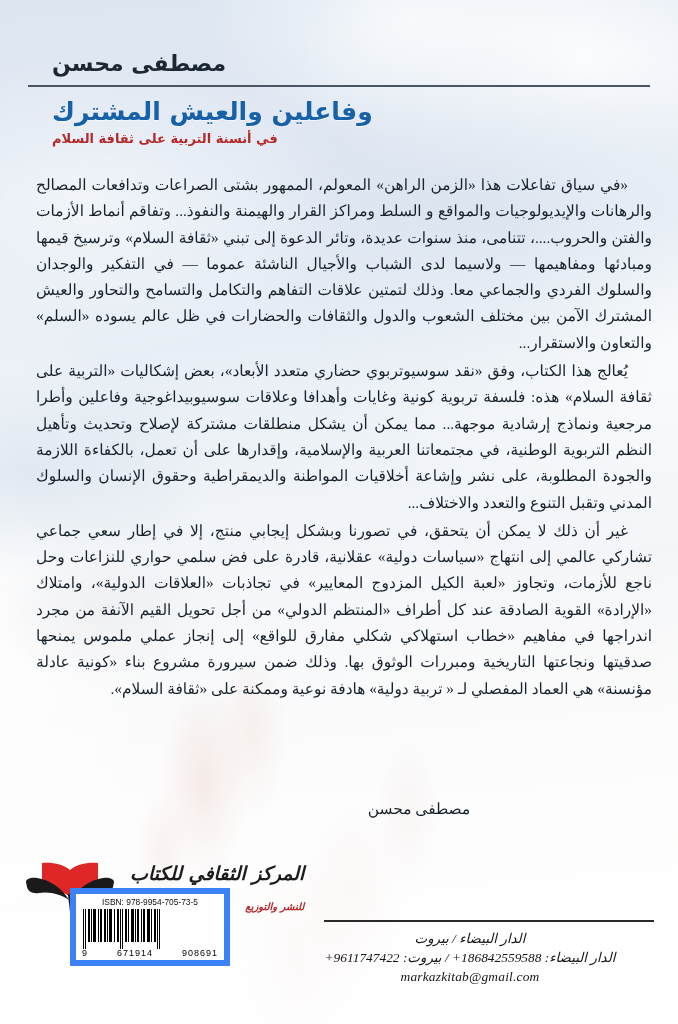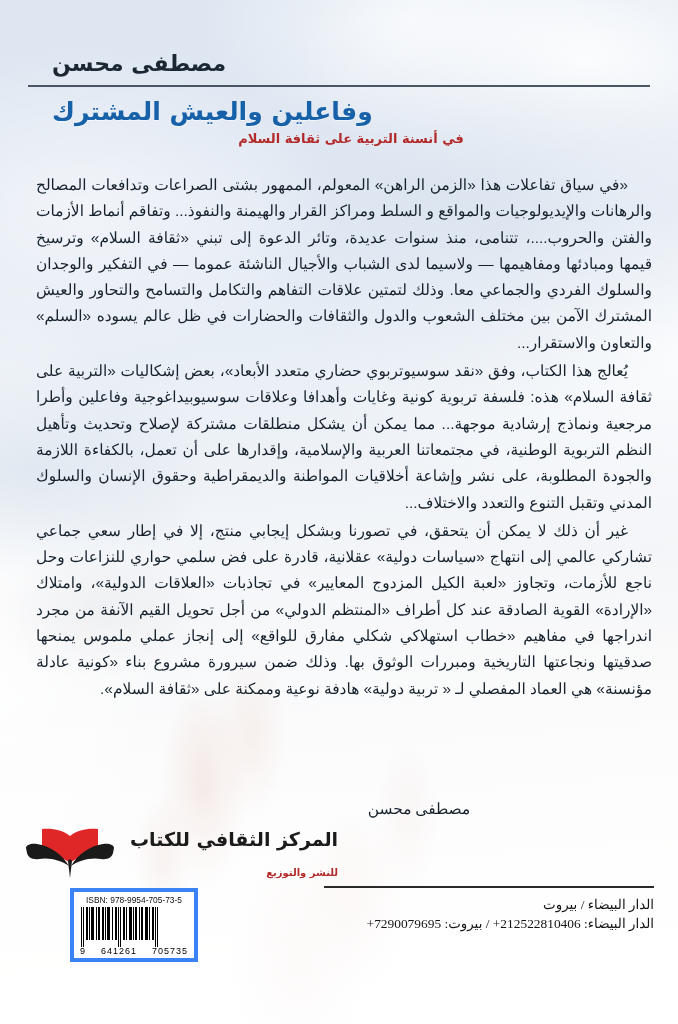--- a/index.html
+++ b/index.html
@@ -99,30 +99,29 @@
     text-shadow: 0 1px 0 rgba(255,255,255,0.55);
   }
   .title-sub {
     font-family: "DejaVu Sans", "Liberation Sans", sans-serif;
     font-size: 13px;
     font-weight: bold;
     color: #b32a2a;
     line-height: 1.2;
     margin: 0;
     padding-left: 24px;
-    text-align: center;
   }
 
   
   .blurb {
     position: absolute;
     top: 172px;
     right: 26px;
     left: 36px;
-    font-family: Liberation Sans, sans-serif;
+    font-family: Liberation Serif, serif;
     font-size: 15.4px;
     line-height: 26.3px;
     color: #16212c;
     text-align: justify;
     text-align-last: right;
   }
   .blurb p {
     margin: 0 0 2px 0;
     text-indent: 24px;
   }
@@ -138,23 +137,24 @@
     text-align: center;
     padding-right: 0;
   }
   .author-sign span { display: inline-block; margin-right: -160px; }
 
   
   .publisher {
     position: absolute;
     left: 0;
     right: 0;
-    top: 828px;
+    top: 862px;
     padding: 0 24px;
     box-sizing: border-box;
+    font-style: italic;
   }
   .pub-row {
     display: flex;
     flex-direction: row-reverse;
     align-items: center;
     justify-content: flex-start;
     gap: 14px;
     padding-right: 6px;
   }
   .pub-logo { width: 92px; height: 52px; flex: 0 0 auto; }
@@ -176,43 +176,43 @@
   }
   .rule-pub {
     height: 2px;
     background: #2a2a2a;
     margin: 6px 0 7px 0;
     width: 330px;
     margin-left: auto;
     margin-right: 0;
   }
   .pub-contact {
-    text-align: right;
+    text-align: center;
     font-family: "Liberation Serif", "DejaVu Serif", serif;
     font-size: 13.4px;
     line-height: 19px;
     color: #141414;
     width: 368px;
     margin-left: auto;
     margin-right: 0;
   }
   .pub-contact .mail {
     direction: ltr;
     font-family: "Liberation Serif", "DejaVu Serif", serif;
     letter-spacing: .2px;
   }
 
   
   .isbn-box {
     position: absolute;
     left: 70px;
     top: 888px;
-    width: 128px;
+    width: 160px;
     background: #ffffff;
-    border: 4px solid #3b82f6;
+    border: 6px solid #3b82f6;
     padding: 3px 5px 2px 5px;
     box-sizing: border-box;
     direction: ltr;
   }
   .isbn-text {
     font-family: "Liberation Sans", "DejaVu Sans", sans-serif;
     font-size: 8.4px;
     color: #111;
     text-align: center;
     line-height: 11px;
@@ -284,21 +284,22 @@
         </svg>
       </div>
       <div class="pub-names">
         <div class="pub-name">المركز الثقافي للكتاب</div>
         <div class="pub-sub">للنشر والتوزيع</div>
       </div>
     </div>
     <div class="rule-pub"></div>
     <div class="pub-contact">
       <div>الدار البيضاء / بيروت</div>
-      <div>الدار البيضاء: 212522810406+ / بيروت: 7290079695+</div>
+      <div>الدار البيضاء: 186842559588+ / بيروت: 9611747422+</div>
+      <div class="mail">markazkitab@gmail.com</div>
     </div>
   </div>
 
   <div class="isbn-box">
     <div class="isbn-text">ISBN: 978-9954-705-73-5</div>
     <div class="barcode">
       <i class="g2"></i>
         <i class="w1 tall"></i>
         <i class="g1"></i>
         <i class="w1 tall"></i>
@@ -346,18 +347,18 @@
         <i class="w1 short"></i>
         <i class="g2"></i>
         <i class="w2 short"></i>
       <i class="g1"></i>
         <i class="w1 tall"></i>
         <i class="g1"></i>
         <i class="w1 tall"></i>
     </div>
     <div class="barcode-digits">
       <span>9</span>
-      <span>641261</span>
-      <span>705735</span>
+      <span>671914</span>
+      <span>908691</span>
     </div>
   </div>
 
 </div>
 
 </body></html>

